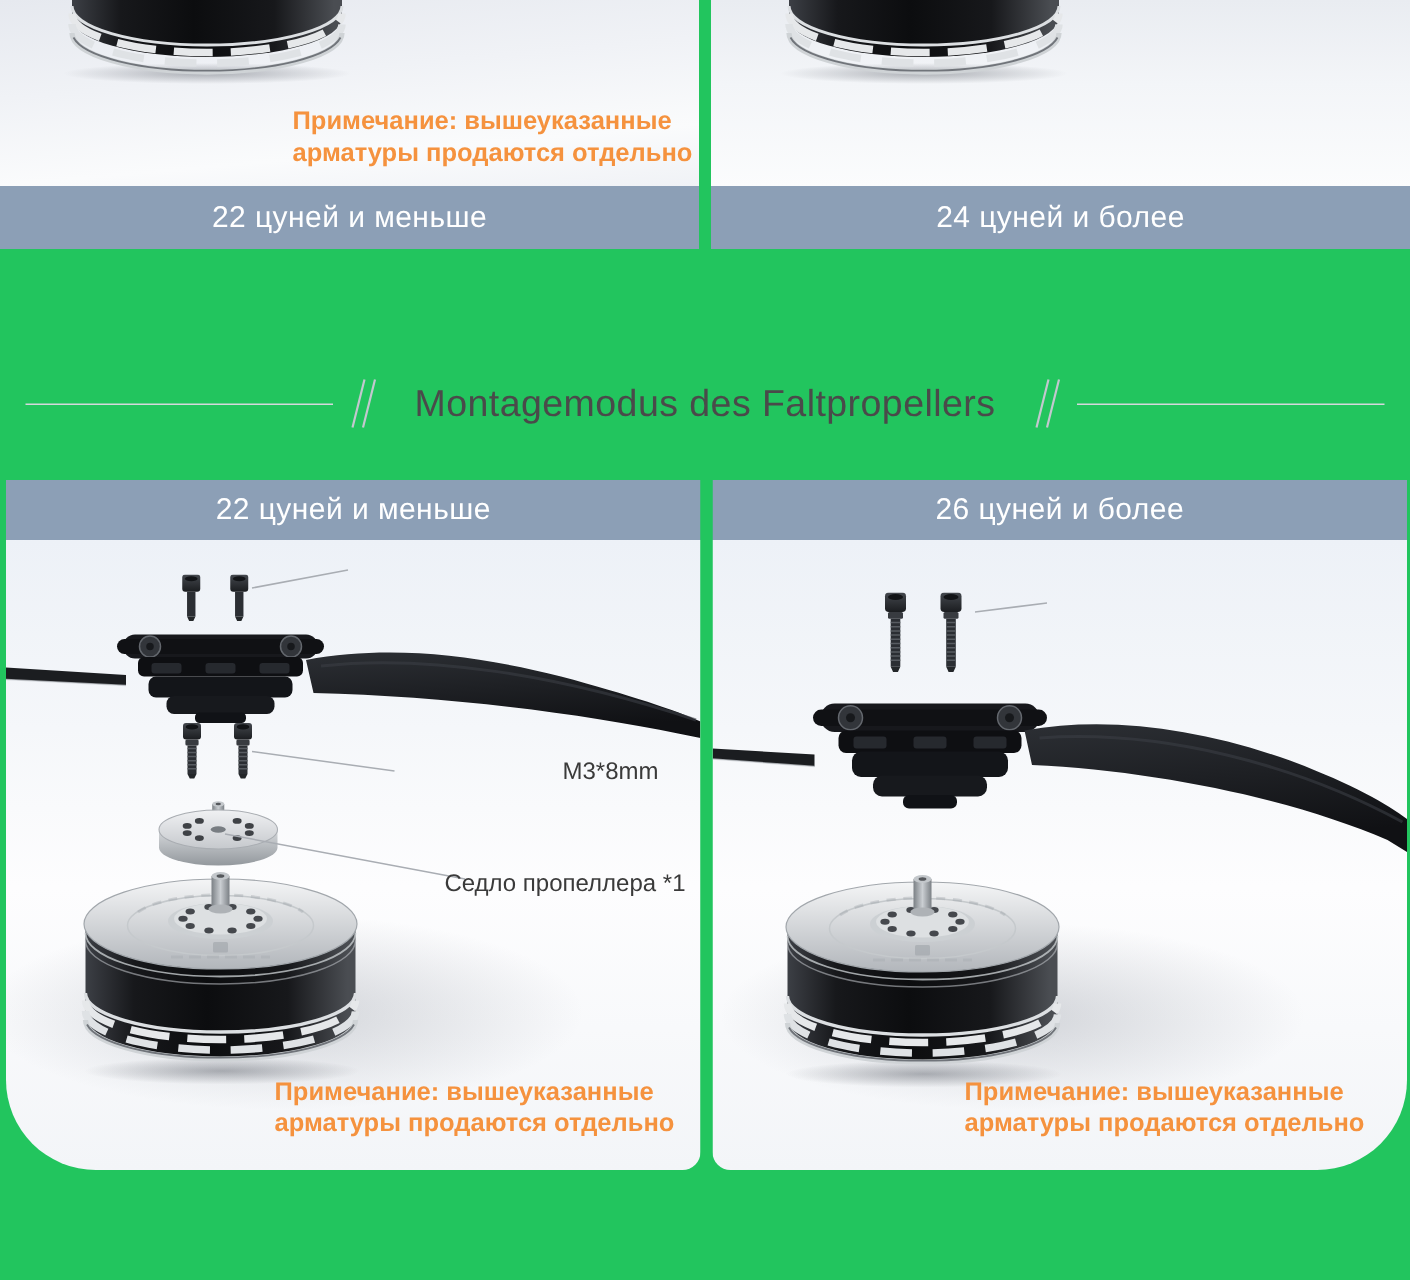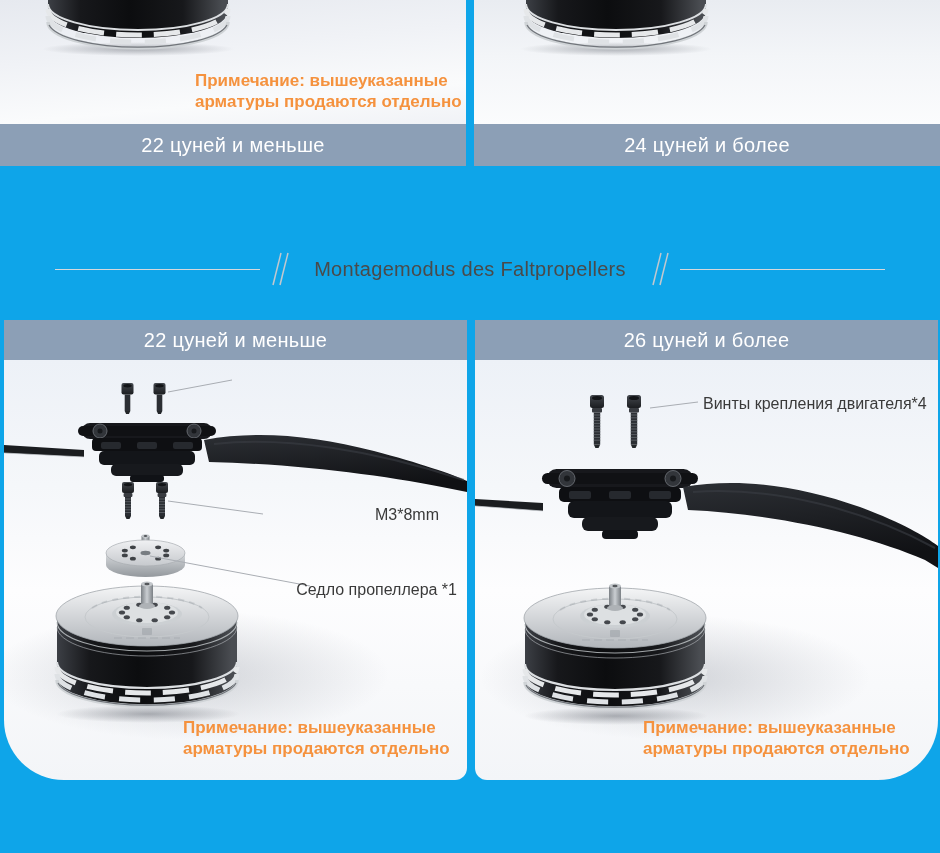--- a/index.html
+++ b/index.html
@@ -1,37 +1,37 @@
 <!DOCTYPE html>
 <html><head>
 <meta charset="utf-8">
 <style>
   html,body{margin:0;padding:0;background:#ffffff;}
-  .page{position:relative;width:940px;height:853px;background:#0ea5e9;overflow:hidden;
+  .page{position:relative;width:940px;height:853px;background:#22c55e;overflow:hidden;
         font-family:"Liberation Sans",sans-serif;}
   .panel{position:absolute;overflow:hidden;}
   .photo{position:absolute;left:0;top:0;width:100%;overflow:hidden;}
   .photo-top-left{height:124px;background:linear-gradient(175deg,#e6e9ef 0%,#f0f2f6 40%,#fafbfc 75%,#f0f2f6 100%);}
   .photo-top-right{height:124px;background:linear-gradient(180deg,#e9ecf1 0%,#f3f5f8 45%,#fbfcfd 100%);}
   .caption-bar{position:absolute;left:0;bottom:0;width:100%;height:42px;background:#8C9FB6;
         display:flex;align-items:center;justify-content:center;color:#ffffff;font-size:20px;letter-spacing:.3px;}
   .header-bar{position:absolute;left:0;top:0;width:100%;height:40px;background:#8C9FB6;
         display:flex;align-items:center;justify-content:center;color:#ffffff;font-size:20px;letter-spacing:.3px;}
   .panel-body{position:absolute;left:0;top:40px;width:100%;height:420px;overflow:hidden;
         background:linear-gradient(180deg,#edf1f7 0%,#f5f7fa 30%,#fdfdfe 55%,#f3f5f8 100%);}
   .body-left{border-radius:0 0 12px 60px;}
   .body-right{border-radius:0 0 60px 12px;}
   .note{position:absolute;color:#F5923E;font-size:17px;line-height:21px;font-weight:600;white-space:nowrap;}
   .label{position:absolute;color:#3A3A3A;font-size:16px;line-height:21px;white-space:nowrap;}
   .label.right{text-align:right;}
   .heading-row{position:absolute;left:0;top:248px;width:940px;height:42px;
         display:flex;align-items:center;justify-content:center;}
   .hline{width:205px;height:1px;background:#d5d8dc;}
   .slash-svg{margin:0 10px;}
-  .heading-title{margin:12px 14px;font-size:20px;font-weight:400;color:#4A4A4A;letter-spacing:.3px;}
+  .heading-title{margin:12px 14px;font-size:25px;font-weight:400;color:#4A4A4A;letter-spacing:.3px;}
   .abs{position:absolute;}
   .soft-shadow{position:absolute;background:radial-gradient(closest-side,rgba(120,126,138,.30),rgba(120,126,138,0));}
   svg{display:block;}
 </style>
 </head>
 <body>
 
 <svg width="0" height="0" style="position:absolute" aria-hidden="true">
   <defs>
     <linearGradient id="gradCap" x1="0" y1="0" x2="0" y2="1">
@@ -277,23 +277,20 @@
         <rect x="2" y="0" width="14" height="13" rx="2.5" fill="url(#gradScrewCap)"></rect>
         <ellipse cx="9" cy="3" rx="5" ry="2" fill="#121417"></ellipse>
         <rect x="4" y="13" width="10" height="4.5" rx="1" fill="#383b40"></rect>
         <rect x="5.8" y="17.5" width="6.4" height="32" fill="#2b2e33"></rect>
         <path d="M5.8,20h6.4 M5.8,22.8h6.4 M5.8,25.6h6.4 M5.8,28.4h6.4 M5.8,31.2h6.4 M5.8,34h6.4 M5.8,36.8h6.4 M5.8,39.6h6.4 M5.8,42.4h6.4 M5.8,45.2h6.4" stroke="#585c62" stroke-width="1"></path>
         <path d="M5.8,49.5 h6.4 l-1.6,3.5 h-3.2 Z" fill="#232629"></path>
       </svg>
       <svg class="abs" style="left:171px;top:38px;" width="56" height="14">
         <line x1="4" y1="10" x2="52" y2="4" stroke="#a9adb3" stroke-width="1"></line>
       </svg>
-      <div class="label" style="left:228px;top:33px;">
-        <span>Винты крепления двигателя*4</span>
-      </div>
 
       <svg class="abs" style="left:0;top:102px;" width="463" height="106" viewBox="0 0 463 106">
         <path d="M0,37 L68,41 L68,49 L0,44 Z" fill="#1b1d20"></path>
         <path d="M0,44 L68,49" stroke="#cfd3d8" stroke-width="1" opacity=".7"></path>
         <rect x="72" y="7" width="146" height="19" rx="9.5" fill="#17181c"></rect>
         <rect x="67" y="11" width="156" height="11" rx="5.5" fill="#101114"></rect>
         <circle cx="92" cy="16.5" r="8" fill="#32353a" stroke="#63676d" stroke-width="1"></circle>
         <circle cx="92" cy="16.5" r="3" fill="#17191c"></circle>
         <circle cx="198" cy="16.5" r="8" fill="#32353a" stroke="#63676d" stroke-width="1"></circle>
         <circle cx="198" cy="16.5" r="3" fill="#17191c"></circle>

